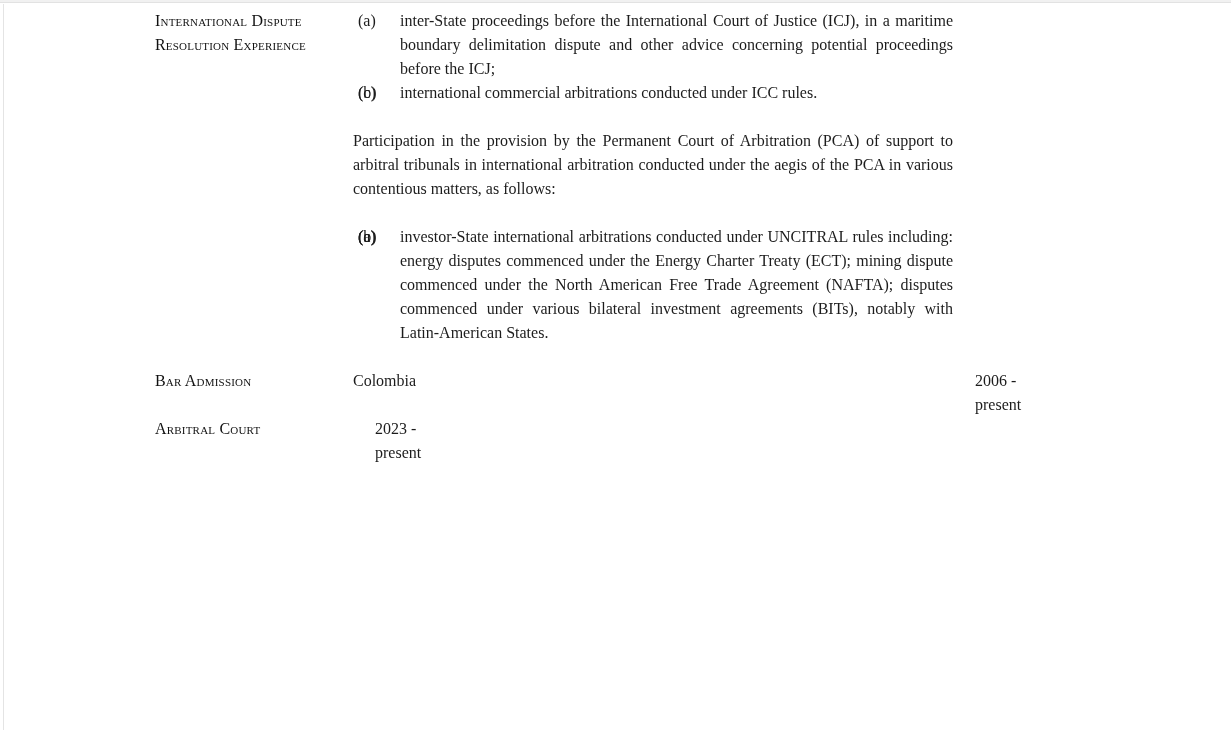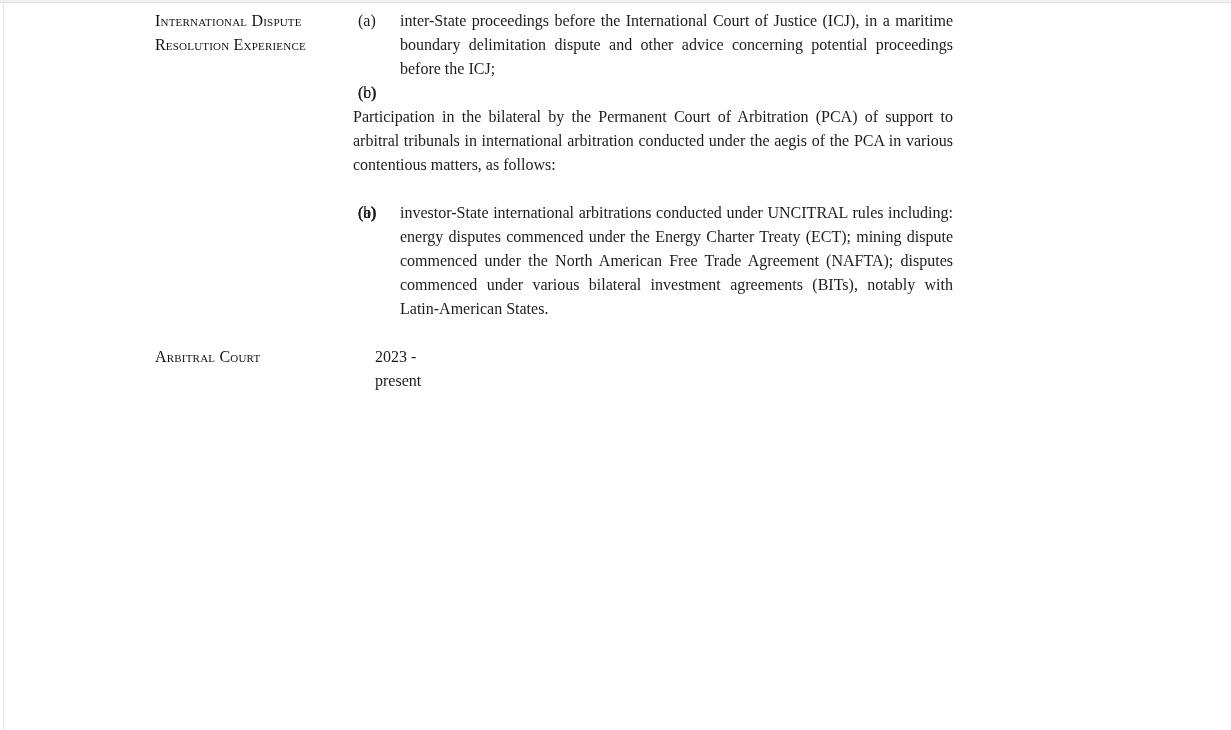--- a/index.html
+++ b/index.html
@@ -88,39 +88,45 @@
         <ul class="lettered">
           <li>
             <span class="marker">(a)</span>
             <span class="li-text">inter-State proceedings before the International Court of Justice (ICJ), in a maritime boundary delimitation dispute and other advice concerning potential proceedings before the ICJ;</span>
           </li>
           <li>
             <span class="marker">(b)</span>
           </li>
           <li>
             <span class="marker">(c)</span>
+            <span class="li-text">international commercial arbitrations conducted under ICC rules.</span>
           </li>
         </ul>
-        <p class="para">Participation in the bilateral by the Permanent Court of Arbitration (PCA) of support to arbitral tribunals in international arbitration conducted under the aegis of the PCA in various contentious matters, as follows:</p>
+        <p class="para">Participation in the provision by the Permanent Court of Arbitration (PCA) of support to arbitral tribunals in international arbitration conducted under the aegis of the PCA in various contentious matters, as follows:</p>
         <ul class="lettered last">
           <li>
             <span class="marker">(a)</span>
           </li>
           <li>
             <span class="marker">(b)</span>
           </li>
           <li>
             <span class="marker">(c)</span>
             <span class="li-text">investor-State international arbitrations conducted under UNCITRAL rules including: energy disputes commenced under the Energy Charter Treaty (ECT); mining dispute commenced under the North American Free Trade Agreement (NAFTA); disputes commenced under various bilateral investment agreements (BITs), notably with Latin-American States.</span>
           </li>
         </ul>
       </div>
       <div class="col-dates"></div>
     </div>
 
+    <div class="row">
+      <div class="col-label">Bar Admission</div>
+      <div class="col-body">Colombia</div>
+      <div class="col-dates">2006 - present</div>
+    </div>
 
     <div class="row">
       <div class="col-label">Arbitral Court</div>
       <div class="col-dates">2023 - present</div>
     </div>
 
   </div>
 </div>
 
 </body></html>

